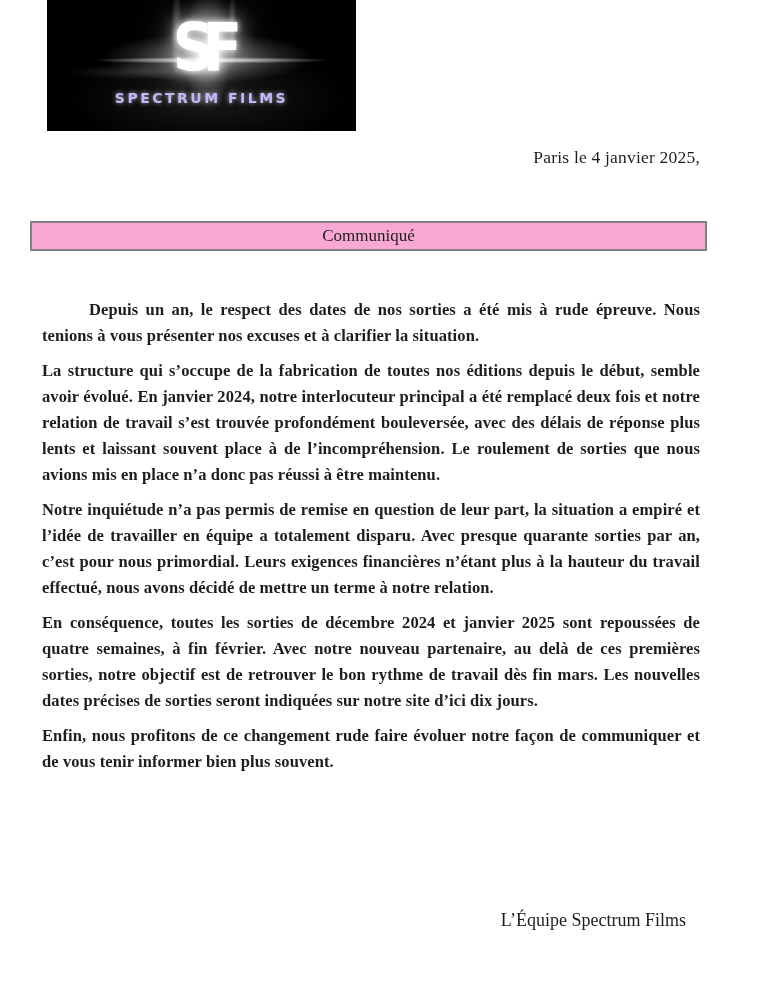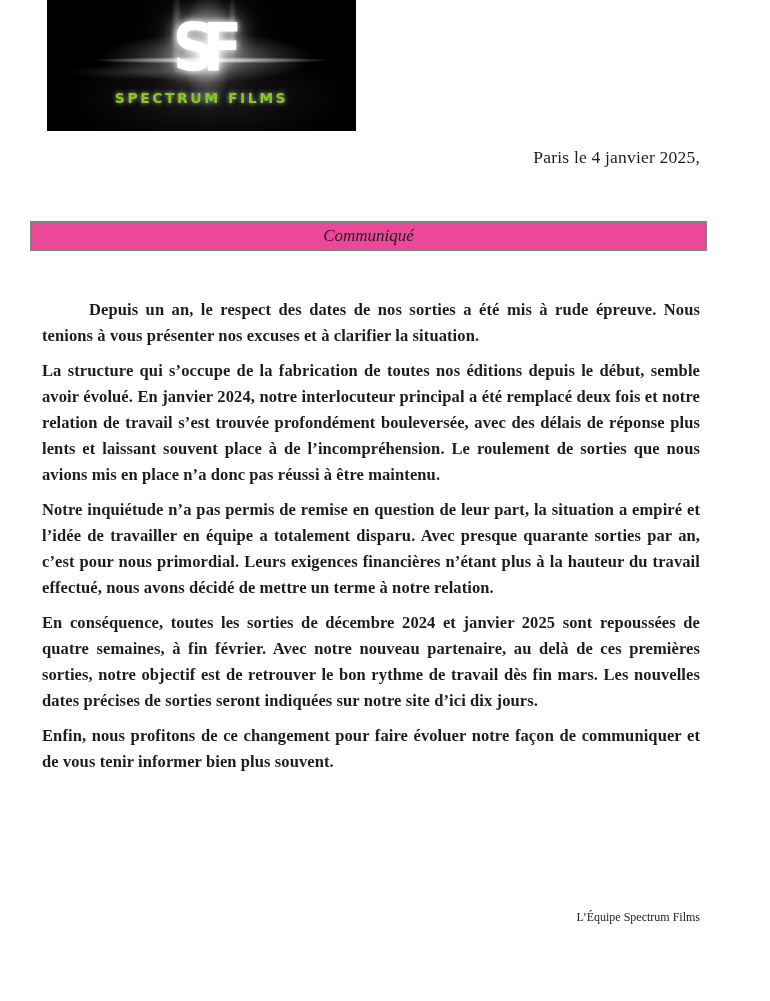--- a/index.html
+++ b/index.html
@@ -44,60 +44,59 @@
     transform: scaleY(1.15);
     text-shadow: 0 0 6px #ffffff, 0 0 18px rgba(255,255,255,0.9), 0 0 40px rgba(255,255,255,0.55);
   }
   .logo-name {
     position: absolute; left: 0; right: 0; top: 90px;
     text-align: center;
     font-family: "DejaVu Sans", sans-serif;
     font-weight: bold;
     font-size: 14px;
     letter-spacing: 2.5px;
-    color: #84cc16;
+    color: #c4b5fd;
     text-shadow: 0 0 5px rgba(255,255,255,0.65);
   }
 
   
   .date-line {
     position: absolute;
     right: 70px; top: 147px;
     font-size: 17.5px;
     letter-spacing: 0.2px;
   }
   .title-box {
     position: absolute;
     left: 30px; right: 63px; top: 221px;
     height: 26px;
     border: 2px solid #828282;
-    background: #ec4899;
+    background: #f9a8d4;
     text-align: center;
     line-height: 26px;
     font-size: 17px;
-    font-style: italic;
   }
 
   
   .body-text {
     position: absolute;
     left: 42px; right: 70px; top: 297px;
     text-align: justify;
     font-size: 16.5px;
     line-height: 26px;
     letter-spacing: 0.1px;
   }
   .body-text p { margin: 0 0 9px 0; font-weight: bold; }
   .body-text p.indent { text-indent: 47px; }
 
   
   .signature {
     position: absolute;
-    right: 70px; top: 910px;
-    font-size: 12px;
+    right: 84px; top: 910px;
+    font-size: 18px;
     margin-left: 15px;
   }
 </style>
 </head>
 <body>
 
 <div class="page">
 
   <div class="logo">
     <div class="logo-glow"></div>
@@ -109,18 +108,18 @@
 
   <div class="title-box">
     <span>Communiqué</span>
   </div>
 
   <div class="body-text">
     <p class="indent">Depuis un an, le respect des dates de nos sorties a été mis à rude épreuve. Nous tenions à vous présenter nos excuses et à clarifier la situation.</p>
     <p>La structure qui s’occupe de la fabrication de toutes nos éditions depuis le début, semble avoir évolué. En janvier 2024, notre interlocuteur principal a été remplacé deux fois et notre relation de travail s’est trouvée profondément bouleversée, avec des délais de réponse plus lents et laissant souvent place à de l’incompréhension. Le roulement de sorties que nous avions mis en place n’a donc pas réussi à être maintenu.</p>
     <p>Notre inquiétude n’a pas permis de remise en question de leur part, la situation a empiré et l’idée de travailler en équipe a totalement disparu. Avec presque quarante sorties par an, c’est pour nous primordial. Leurs exigences financières n’étant plus à la hauteur du travail effectué, nous avons décidé de mettre un terme à notre relation.</p>
     <p>En conséquence, toutes les sorties de décembre 2024 et janvier 2025 sont repoussées de quatre semaines, à fin février. Avec notre nouveau partenaire, au delà de ces premières sorties, notre objectif est de retrouver le bon rythme de travail dès fin mars. Les nouvelles dates précises de sorties seront indiquées sur notre site d’ici dix jours.</p>
-    <p>Enfin, nous profitons de ce changement pour faire évoluer notre façon de communiquer et de vous tenir informer bien plus souvent.</p>
+    <p>Enfin, nous profitons de ce changement rude faire évoluer notre façon de communiquer et de vous tenir informer bien plus souvent.</p>
   </div>
 
   <div class="signature">L’Équipe Spectrum Films</div>
 
 </div>
 
 </body></html>

